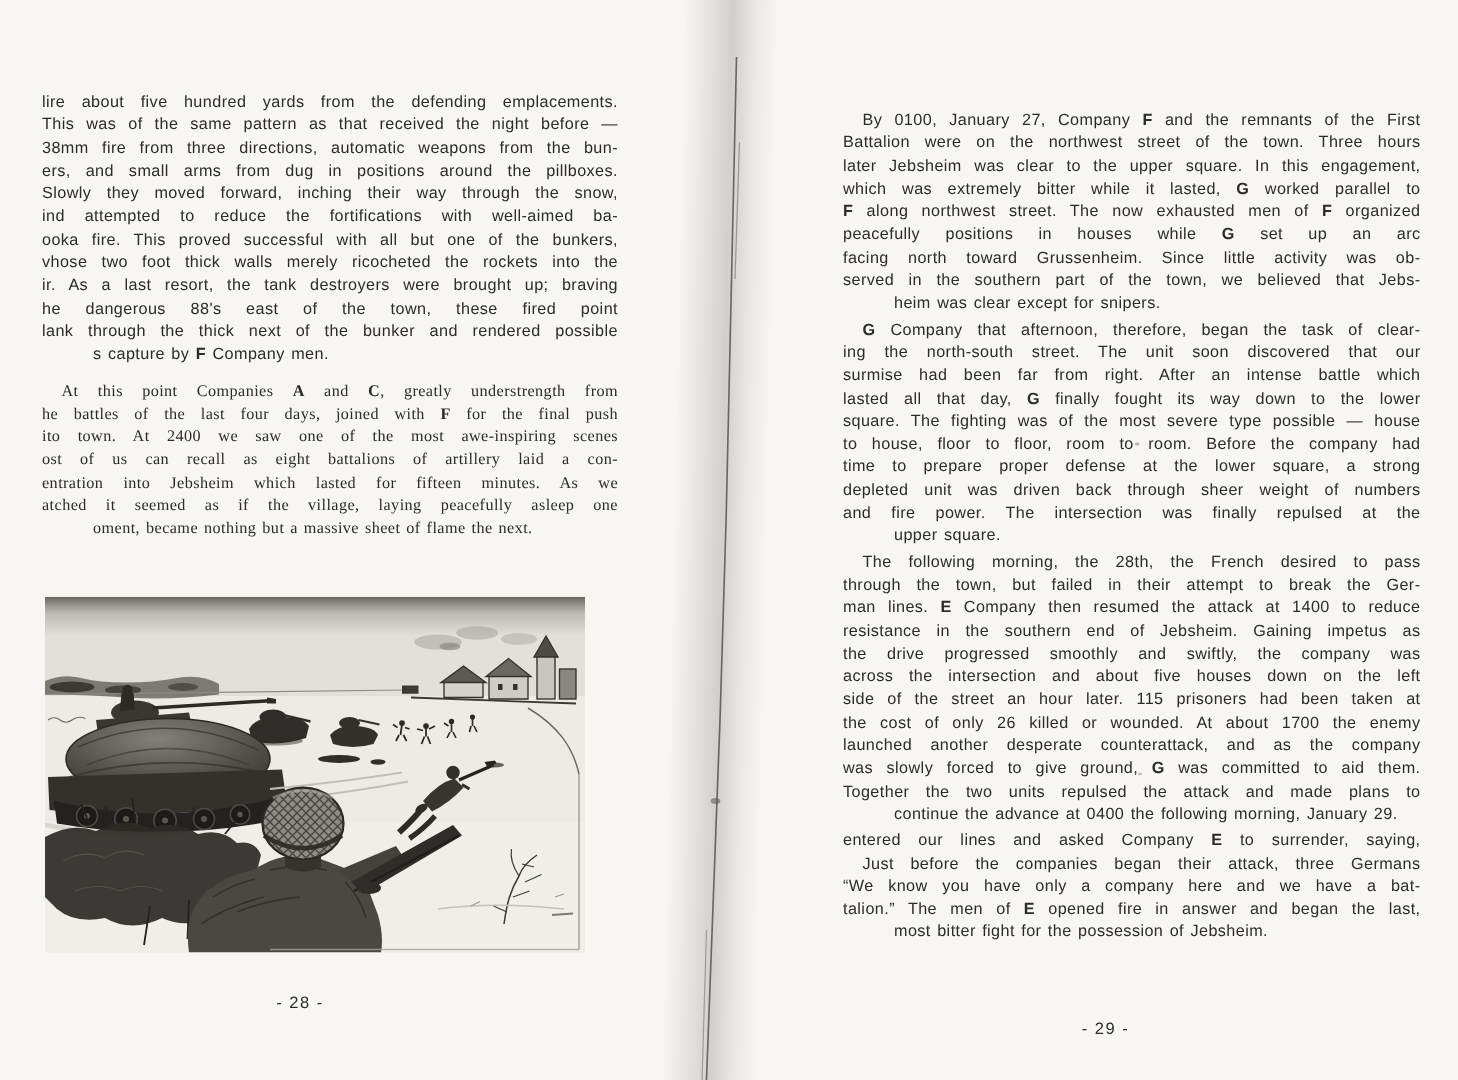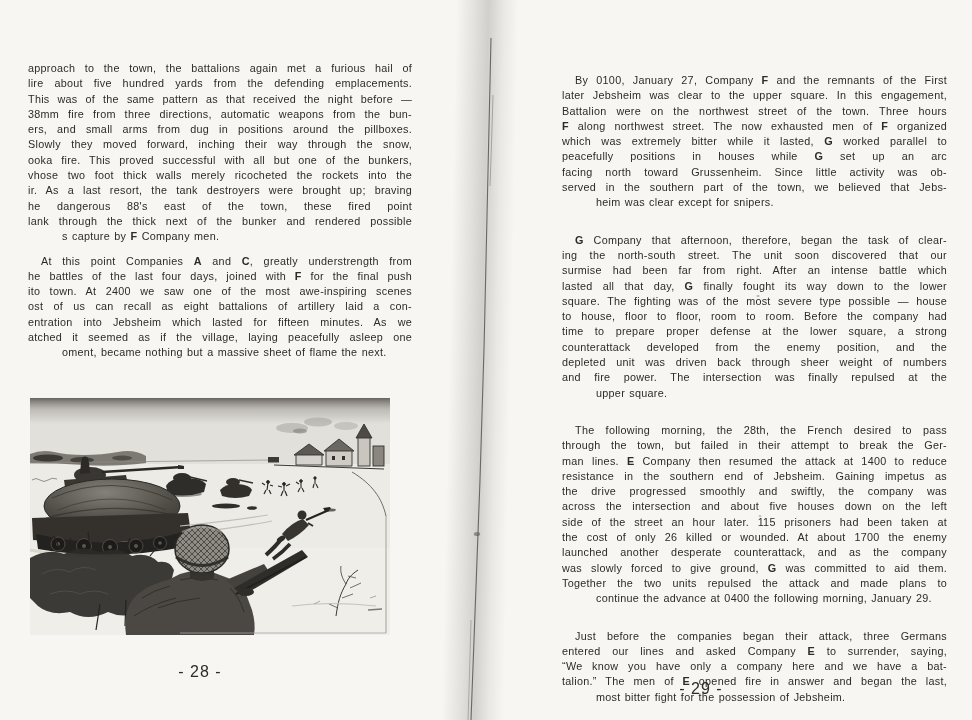--- a/index.html
+++ b/index.html
@@ -11,36 +11,36 @@
   .textblock{
     position:absolute;
     font-size:10.8px;
     line-height:15.3px;
     letter-spacing:0.28px;
     word-spacing:1px;
     color:#2d2b28;
     text-rendering:optimizeLegibility;
   }
   .textblock .para{margin:0 0 0 0;}
-  #left-text .para + .para{margin-top:9px;}
-  #right-text .para + .para{margin-top:22px;}
+  #left-text .para + .para{margin-top:9px;font-family:Liberation Serif, serif;}
+  #right-text .para + .para{margin-top:2px;}
   .line{
     text-align:justify;
     -moz-text-align-last:justify;
     text-align-last:justify;
     height:15.3px;
     overflow:visible;
     white-space:normal;
   }
   .line.last{text-align-last:left;padding-left:34px;-moz-text-align-last:left;}
   .line.indent{padding-left:13px;}
   .line b{font-weight:700;}
   .pagenum{
     position:absolute;width:110px;text-align:center;
-    font-size:16px;letter-spacing:1px;color:#2d2b28;
+    font-size:11px;letter-spacing:1px;color:#2d2b28;
   }
   .gutter-band{
     position:absolute;left:449px;top:-12px;width:62px;height:744px;
     background:linear-gradient(90deg,
       rgba(110,108,104,0) 0%,
       rgba(110,108,104,0.14) 28%,
       rgba(100,98,94,0.26) 52%,
       rgba(110,108,104,0.10) 76%,
       rgba(110,108,104,0) 100%);
     transform:rotate(1.2deg);
@@ -51,26 +51,26 @@
 </style>
 </head>
 <body>
 
 <div class="scan">
 
   <div class="gutter-band"></div>
 
   <div id="left-text" class="textblock" style="left:28px;top:61px;width:384px;">
       <div class="para">
-        <div class="line"><span>approach to the town, the battalions again met a furious hail of</span></div>
         <div class="line"><span>lire about five hundred yards from the defending emplacements.</span></div>
         <div class="line"><span>This was of the same pattern as that received the night before —</span></div>
         <div class="line"><span>38mm fire from three directions, automatic weapons from the bun-</span></div>
         <div class="line"><span>ers, and small arms from dug in positions around the pillboxes.</span></div>
         <div class="line"><span>Slowly they moved forward, inching their way through the snow,</span></div>
+        <div class="line"><span>ind attempted to reduce the fortifications with well-aimed ba-</span></div>
         <div class="line"><span>ooka fire. This proved successful with all but one of the bunkers,</span></div>
         <div class="line"><span>vhose two foot thick walls merely ricocheted the rockets into the</span></div>
         <div class="line"><span>ir. As a last resort, the tank destroyers were brought up; braving</span></div>
         <div class="line"><span>he dangerous 88's east of the town, these fired point</span></div>
         <div class="line"><span>lank through the thick next of the bunker and rendered possible</span></div>
         <div class="line last"><span>s capture by </span><b>F</b><span> Company men.</span></div>
       </div>
       <div class="para">
         <div class="line indent"><span>At this point Companies </span><b>A</b><span> and </span><b>C</b><span>, greatly understrength from</span></div>
         <div class="line"><span>he battles of the last four days, joined with </span><b>F</b><span> for the final push</span></div>
@@ -78,67 +78,66 @@
         <div class="line"><span>ost of us can recall as eight battalions of artillery laid a con-</span></div>
         <div class="line"><span>entration into Jebsheim which lasted for fifteen minutes. As we</span></div>
         <div class="line"><span>atched it seemed as if the village, laying peacefully asleep one</span></div>
         <div class="line last"><span>oment, became nothing but a massive sheet of flame the next.</span></div>
       </div>
     </div>
 
   <div id="right-text" class="textblock" style="left:562px;top:73px;width:385px;">
       <div class="para">
         <div class="line indent"><span>By 0100, January 27, Company </span><b>F</b><span> and the remnants of the First</span></div>
+        <div class="line"><span>Battalion were on the northwest street of the town. Three hours</span></div>
         <div class="line"><span>later Jebsheim was clear to the upper square. In this engagement,</span></div>
-        <div class="line"><span>Battalion were on the northwest street of the town. Three hours</span></div>
+        <div class="line"><span>which was extremely bitter while it lasted, </span><b>G</b><span> worked parallel to</span></div>
         <div class="line"><span></span><b>F</b><span> along northwest street. The now exhausted men of </span><b>F</b><span> organized</span></div>
-        <div class="line"><span>which was extremely bitter while it lasted, </span><b>G</b><span> worked parallel to</span></div>
         <div class="line"><span>peacefully positions in houses while </span><b>G</b><span> set up an arc</span></div>
         <div class="line"><span>facing north toward Grussenheim. Since little activity was ob-</span></div>
         <div class="line"><span>served in the southern part of the town, we believed that Jebs-</span></div>
         <div class="line last"><span>heim was clear except for snipers.</span></div>
       </div>
       <div class="para">
         <div class="line indent"><span></span><b>G</b><span> Company that afternoon, therefore, began the task of clear-</span></div>
         <div class="line"><span>ing the north-south street. The unit soon discovered that our</span></div>
         <div class="line"><span>surmise had been far from right. After an intense battle which</span></div>
         <div class="line"><span>lasted all that day, </span><b>G</b><span> finally fought its way down to the lower</span></div>
         <div class="line"><span>square. The fighting was of the most severe type possible — house</span></div>
         <div class="line"><span>to house, floor to floor, room to room. Before the company had</span></div>
         <div class="line"><span>time to prepare proper defense at the lower square, a strong</span></div>
-        <div class="line"><span>counterattack developed from the enemy position, and the</span></div>
         <div class="line"><span>depleted unit was driven back through sheer weight of numbers</span></div>
         <div class="line"><span>and fire power. The intersection was finally repulsed at the</span></div>
         <div class="line last"><span>upper square.</span></div>
       </div>
       <div class="para">
         <div class="line indent"><span>The following morning, the 28th, the French desired to pass</span></div>
         <div class="line"><span>through the town, but failed in their attempt to break the Ger-</span></div>
         <div class="line"><span>man lines. </span><b>E</b><span> Company then resumed the attack at 1400 to reduce</span></div>
         <div class="line"><span>resistance in the southern end of Jebsheim. Gaining impetus as</span></div>
         <div class="line"><span>the drive progressed smoothly and swiftly, the company was</span></div>
         <div class="line"><span>across the intersection and about five houses down on the left</span></div>
         <div class="line"><span>side of the street an hour later. 115 prisoners had been taken at</span></div>
         <div class="line"><span>the cost of only 26 killed or wounded. At about 1700 the enemy</span></div>
         <div class="line"><span>launched another desperate counterattack, and as the company</span></div>
         <div class="line"><span>was slowly forced to give ground, </span><b>G</b><span> was committed to aid them.</span></div>
         <div class="line"><span>Together the two units repulsed the attack and made plans to</span></div>
         <div class="line last"><span>continue the advance at 0400 the following morning, January 29.</span></div>
       </div>
       <div class="para">
+        <div class="line"><span>entered our lines and asked Company </span><b>E</b><span> to surrender, saying,</span></div>
         <div class="line indent"><span>Just before the companies began their attack, three Germans</span></div>
-        <div class="line"><span>entered our lines and asked Company </span><b>E</b><span> to surrender, saying,</span></div>
         <div class="line"><span>“We know you have only a company here and we have a bat-</span></div>
         <div class="line"><span>talion.” The men of </span><b>E</b><span> opened fire in answer and began the last,</span></div>
         <div class="line last"><span>most bitter fight for the possession of Jebsheim.</span></div>
       </div>
     </div>
 
   <div class="pagenum" style="left:145px;top:663px;">- 28 -</div>
-  <div class="pagenum" style="left:646px;top:680px;">- 29 -</div>
+  <div class="pagenum" style="left:682px;top:680px;">- 29 -</div>
 
   <svg class="art-svg" width="360" height="237" viewBox="0 0 360 237">
     <defs>
       <linearGradient id="skyfade" x1="0" y1="0" x2="0" y2="1">
         <stop offset="0" stop-color="#5a5751"></stop>
         <stop offset="0.45" stop-color="#9b9893" stop-opacity="0.55"></stop>
         <stop offset="1" stop-color="#9b9893" stop-opacity="0"></stop>
       </linearGradient>
       <radialGradient id="dome" cx="0.45" cy="0.25" r="0.9">
         <stop offset="0" stop-color="#84817b"></stop>

